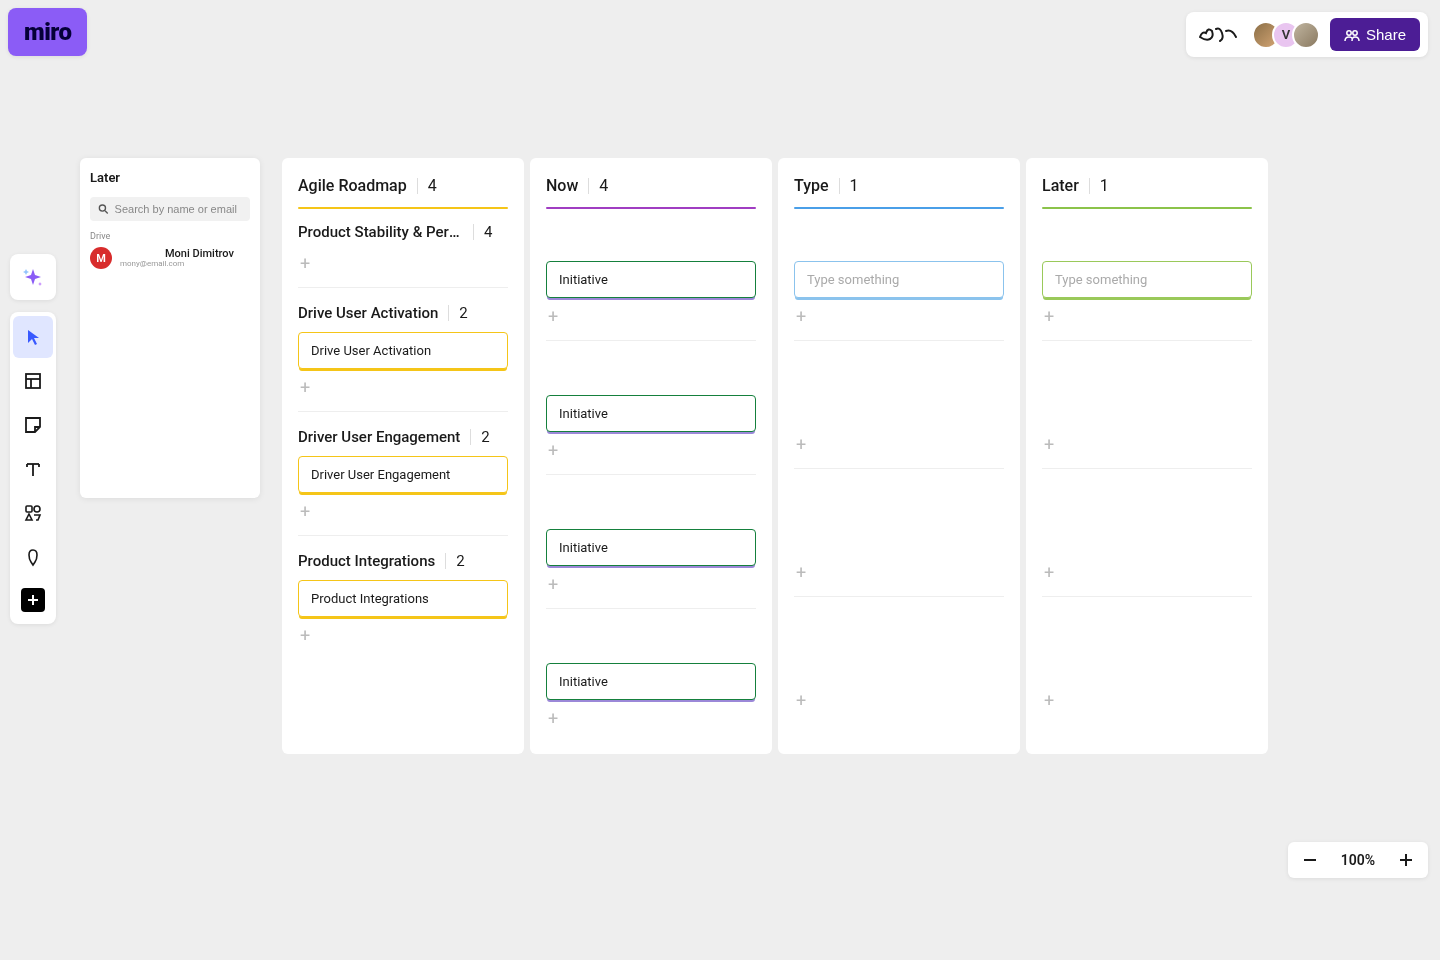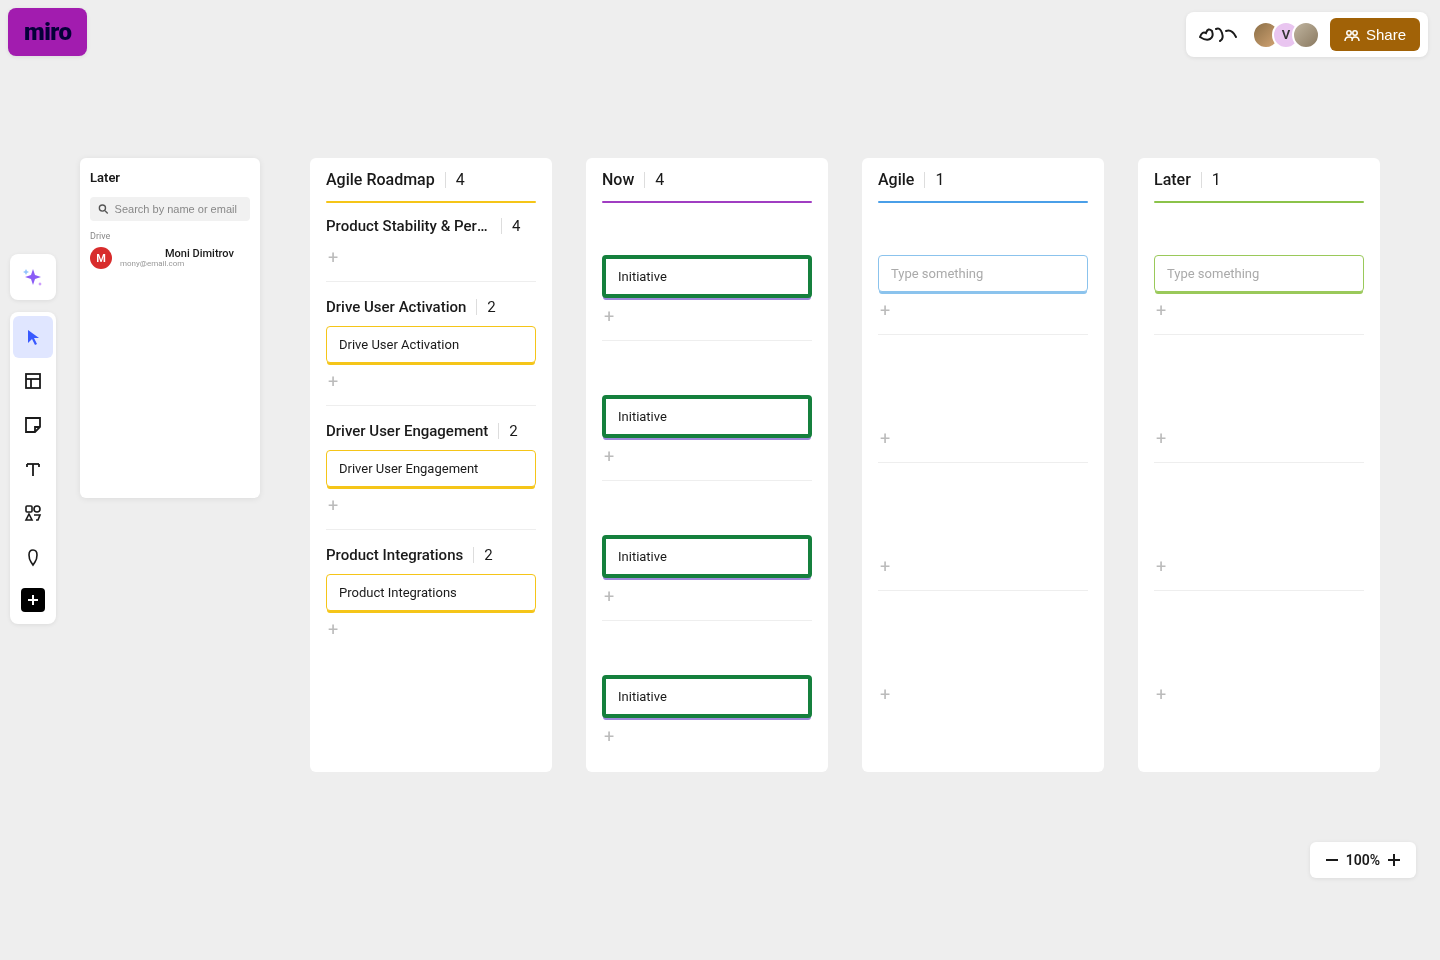--- a/index.html
+++ b/index.html
@@ -10,21 +10,21 @@
       height: 960px;
       overflow: hidden;
       position: relative;
     }
     
     
     .logo-box {
       position: absolute;
       top: 8px;
       left: 8px;
-      background: #a21caf;
+      background: #8b5cf6;
       border-radius: 8px;
       padding: 10px 16px;
       box-shadow: 0 1px 4px rgba(0,0,0,0.08);
     }
     .logo-text {
       font-weight: 900;
       font-size: 24px;
       letter-spacing: -0.5px;
       color: #050038;
     }
@@ -64,21 +64,21 @@
       justify-content: center;
       font-size: 13px;
       font-weight: 600;
       color: #333;
     }
     .avatar:first-child { margin-left: 0; }
     .avatar.a1 { background: linear-gradient(135deg, #8b6f47, #d4a574); }
     .avatar.a2 { background: #e9c5f0; }
     .avatar.a3 { background: linear-gradient(135deg, #c0b5a0, #8a7960); }
     .share-btn {
-      background: #a16207;
+      background: #4c1d95;
       color: #fff;
       border: none;
       border-radius: 6px;
       padding: 8px 14px;
       font-size: 15px;
       font-weight: 500;
       display: flex;
       align-items: center;
       gap: 6px;
       cursor: pointer;
@@ -200,22 +200,21 @@
       position: absolute;
       left: 282px;
       top: 158px;
       display: flex;
       gap: 6px;
     }
     .column {
       width: 242px;
       background: #fff;
       border-radius: 6px;
-      padding: 12px 16px 12px 16px;
-      margin-left: 28px;
+      padding: 18px 16px 12px 16px;
     }
     .col-header {
       display: flex;
       align-items: center;
       gap: 10px;
       margin-bottom: 12px;
     }
     .col-title {
       font-size: 16px;
       font-weight: 500;
@@ -271,21 +270,21 @@
       color: #1a1a1a;
       margin-bottom: 6px;
       position: relative;
       background: #fff;
     }
     .card.yellow {
       border: 1px solid #f5c518;
       box-shadow: 0 3px 0 -1px #f5c518;
     }
     .card.purple {
-      border: 4px solid #15803d;
+      border: 1px solid #15803d;
       box-shadow: 0 3px 0 -1px #9b88d8;
     }
     .card.blue {
       border: 1px solid #8bc3ed;
       box-shadow: 0 3px 0 -1px #8bc3ed;
     }
     .card.green {
       border: 1px solid #9ac95a;
       box-shadow: 0 3px 0 -1px #9ac95a;
     }
@@ -301,28 +300,28 @@
     .section-divider {
       border-top: 1px solid #eee;
       margin-bottom: 16px;
     }
     
     .section-block { margin-bottom: 0; }
     
     
     .zoom-box {
       position: absolute;
-      right: 24px;
+      right: 12px;
       bottom: 82px;
       background: #fff;
       border-radius: 6px;
       display: flex;
       align-items: center;
       padding: 6px 10px;
-      gap: 2px;
+      gap: 19px;
       box-shadow: 0 1px 4px rgba(0,0,0,0.08);
     }
     .zoom-btn {
       width: 24px;
       height: 24px;
       display: flex;
       align-items: center;
       justify-content: center;
       cursor: pointer;
     }
@@ -514,21 +513,21 @@
       <div class="section-divider"></div>
     </div>
     <div class="section-block" style="padding-top:38px;">
       <div class="card purple">Initiative</div>
       <div class="add-card">+</div>
     </div>
   </div>
 
   <div class="column">
     <div class="col-header">
-      <span class="col-title">Agile</span>
+      <span class="col-title">Type</span>
       <span class="col-divider-v"></span>
       <span class="col-count">1</span>
     </div>
     <div class="col-hr c-blue"></div>
 
     <div class="section-block" style="padding-top:38px;">
       <div class="card blue placeholder">Type something</div>
       <div class="add-card">+</div>
       <div class="section-divider"></div>
     </div>

